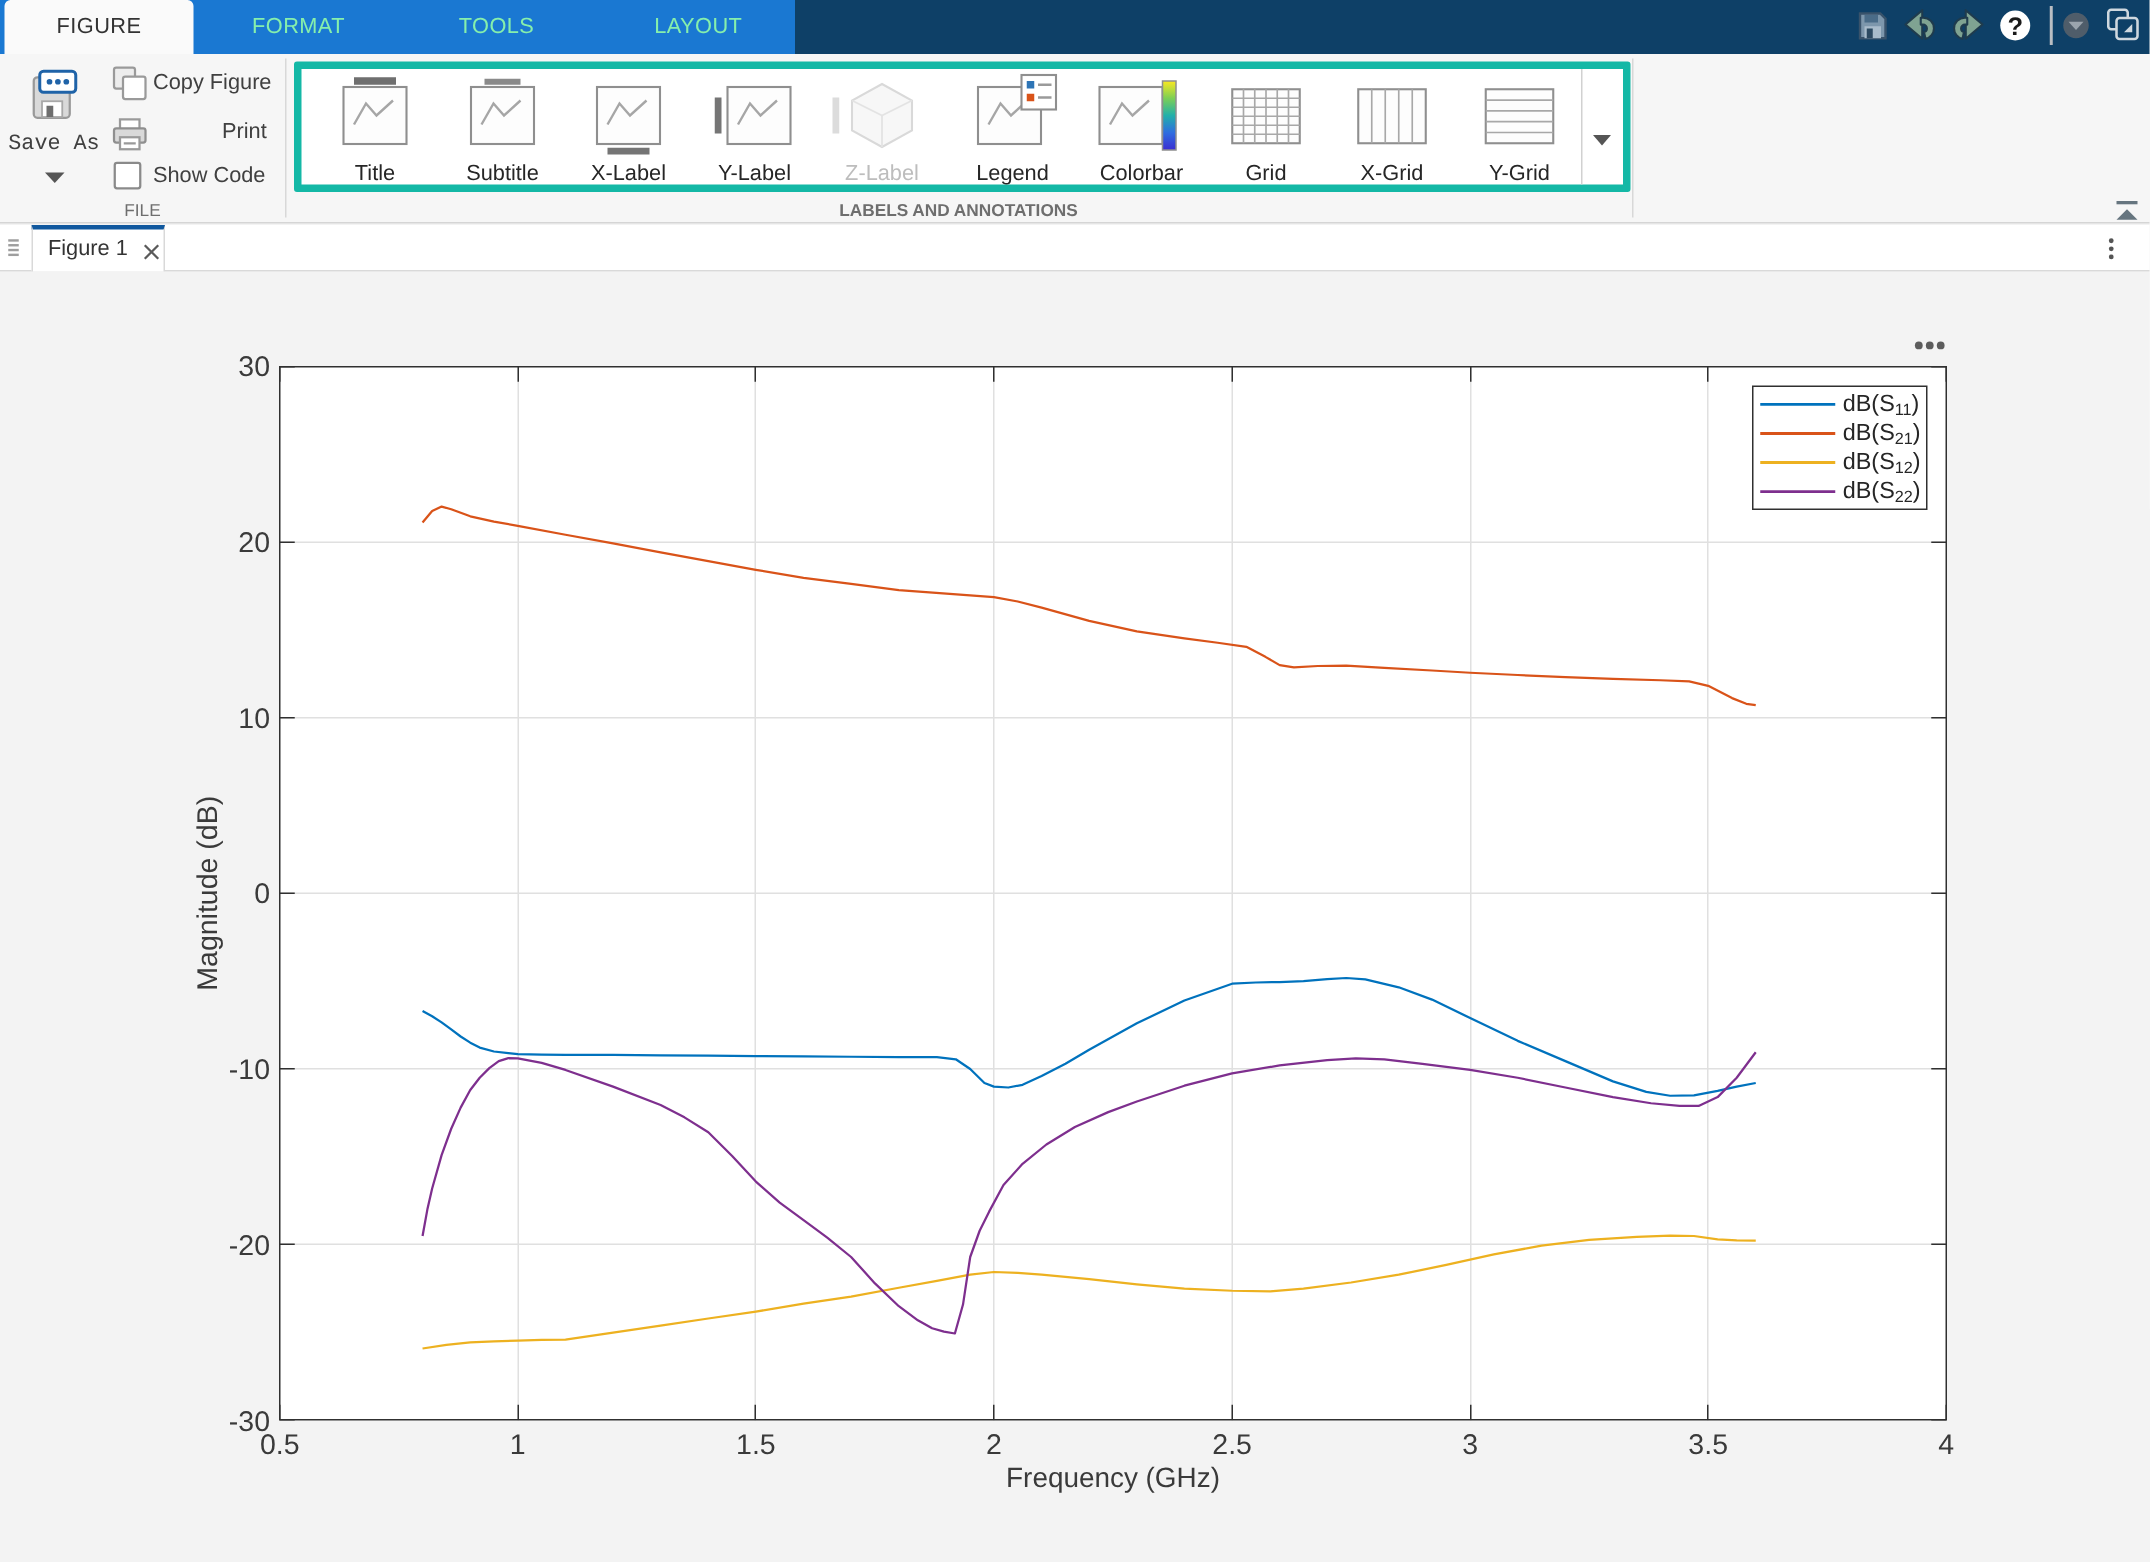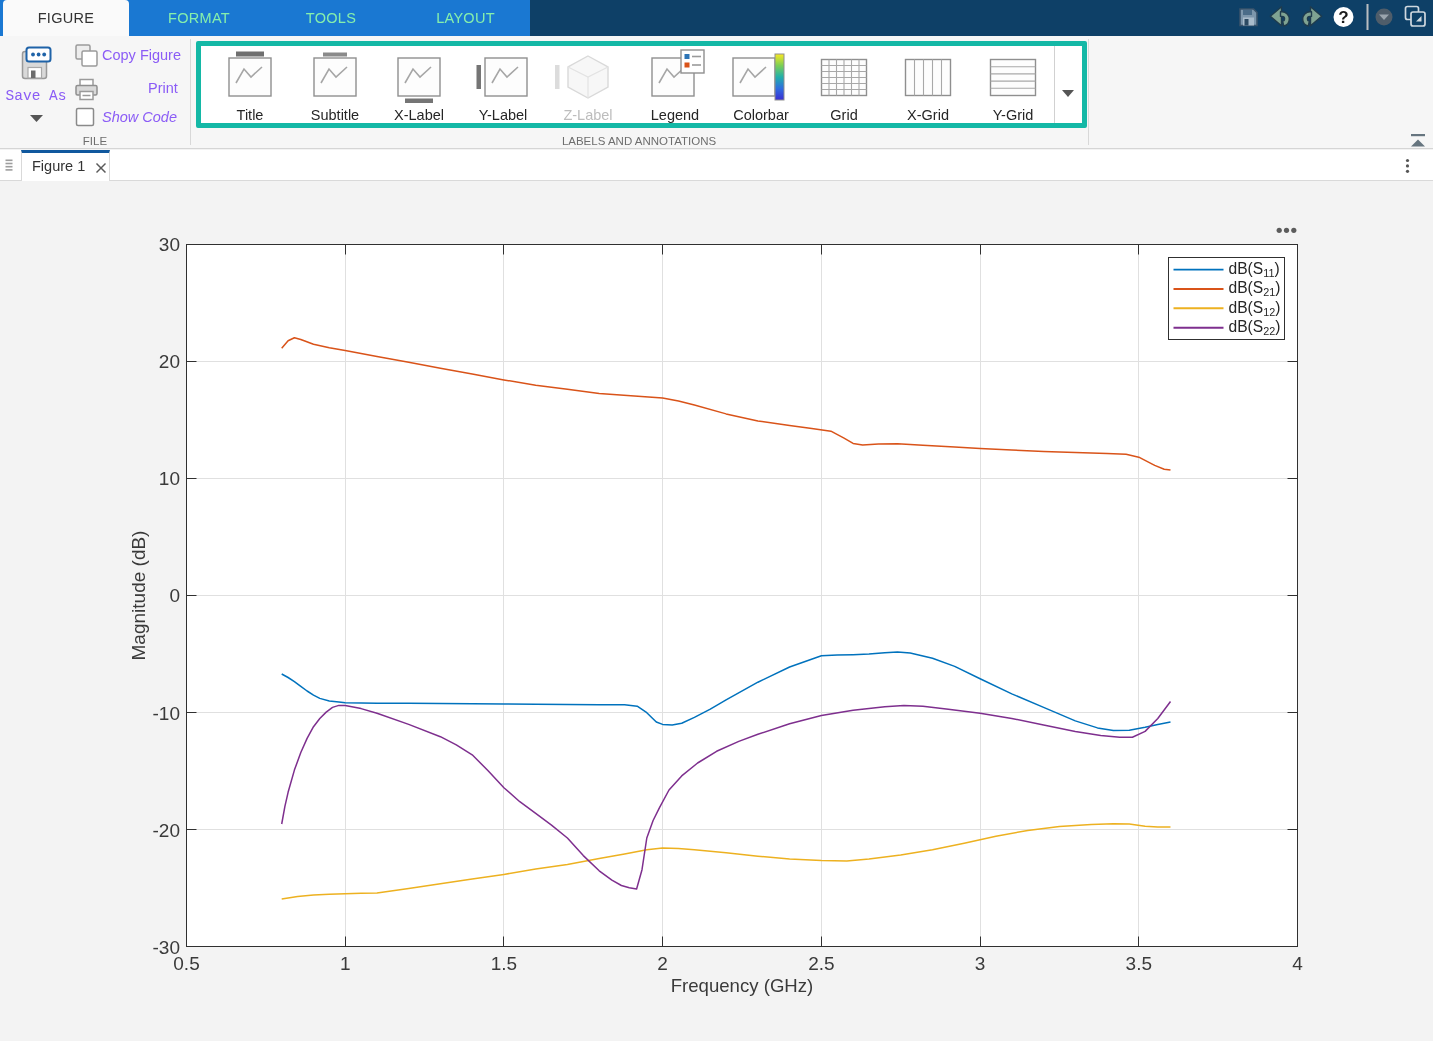--- a/index.html
+++ b/index.html
@@ -8,21 +8,21 @@
   #tabstrip { position:absolute; left:0; top:0; width:1433px; height:36px; background:#0e4067; }
   #tabstrip .bluepart { position:absolute; left:0; top:0; width:530px; height:36px; background:#1a78d2; }
   .tab { position:absolute; top:0; height:36px; line-height:36px; text-align:center;
       color:#86efac; font-size:14.5px; letter-spacing:0.3px; }
   .tab.active { background:#fafafa; color:#333333; border-radius:4px 4px 0 0; }
   
   #toolstrip { position:absolute; left:0; top:36px; width:1433px; height:113px;
       background:#f6f6f6; border-bottom:1px solid #d5d5d5; }
   .seclabel { position:absolute; top:99px; font-size:11.5px; color:#6e6e6e; width:300px; text-align:center; }
   .vsep { position:absolute; top:3px; height:106px; width:1px; background:#d8d8d8; }
-  .btnlabel { position:absolute; font-size:14.5px; color:#8b5cf6; }
+  .btnlabel { position:absolute; font-size:14.5px; color:#404040; }
   
   #gallery { position:absolute; left:196px; top:5px; width:891px; height:87px;
       background:#ffffff; border:5px solid #14b8a6; border-radius:2px; }
   #gallery .gsep { position:absolute; right:27px; top:0; bottom:0; width:1px; background:#d1d1d1; }
   #gallery .garrow { position:absolute; right:8.5px; top:44px; width:0; height:0;
       border-left:6px solid transparent; border-right:6px solid transparent; border-top:7px solid #555; }
   
   #doctabs { position:absolute; left:0; top:150px; width:1433px; height:31px;
       background:#ffffff; border-bottom:1px solid #d9d9d9; }
   #figtab { position:absolute; left:21px; top:0; width:89px; height:31px; background:#ffffff;
@@ -130,23 +130,23 @@
 <rect x="80" y="91.5" width="13" height="8" fill="#ffffff" stroke="#9a9a9a" stroke-width="1.5"></rect>
 <line x1="82.5" y1="95.5" x2="90.5" y2="95.5" stroke="#9a9a9a" stroke-width="1.5"></line>
 
 <rect x="76.5" y="108.5" width="17" height="17" rx="1.5" fill="#ffffff" stroke="#8a8a8a" stroke-width="1.5"></rect>
     <rect x="1411" y="134" width="14" height="2.2" fill="#66757f"></rect>
       <path d="M1411 146.5 l7 -7 7 7 z" fill="#66757f"></path>
   </svg>
   <div class="btnlabel" style="left:0; top:52px; width:72px; text-align:center;font-family:Liberation Mono, monospace;">Save As</div>
   <div class="btnlabel" style="left:102px; top:11px;">Copy Figure</div>
   <div class="btnlabel" style="left:102px; top:44px;margin-left:46px;">Print</div>
-  <div class="btnlabel" style="left:102px; top:73px;font-style:italic;">Show Code</div>
+  <div class="btnlabel" style="left:102px; top:73px;">Show Code</div>
   <div class="seclabel" style="left:-55px;">FILE</div>
-  <div class="seclabel" style="left:489px;">LABELS AND ANNOTATIONS</div>
+  <div class="seclabel" style="left:489px;font-weight:bold;">LABELS AND ANNOTATIONS</div>
   <div class="vsep" style="left:190px;"></div>
   <div class="vsep" style="left:1088px;"></div>
   <div id="gallery">
     <svg width="889" height="85" viewBox="196 42 889 85" font-family="Liberation Sans, sans-serif">
       <rect x="224.0" y="54.0" width="42" height="38" fill="#fdfdfd" stroke="#8f8f8f" stroke-width="1.4"></rect>
         <polyline points="231.0,79.0 239.0,65.0 246.0,73.0 257.0,63.0" fill="none" stroke="#a6a6a6" stroke-width="1.6"></polyline>
         <rect x="231" y="47.5" width="28" height="5" fill="#6f6f6f"></rect>
 <text x="245" y="116" font-size="14.5" fill="#262626" text-anchor="middle">Title</text>
 <rect x="309.0" y="54.0" width="42" height="38" fill="#fdfdfd" stroke="#8f8f8f" stroke-width="1.4"></rect>
         <polyline points="316.0,79.0 324.0,65.0 331.0,73.0 342.0,63.0" fill="none" stroke="#a6a6a6" stroke-width="1.6"></polyline>

